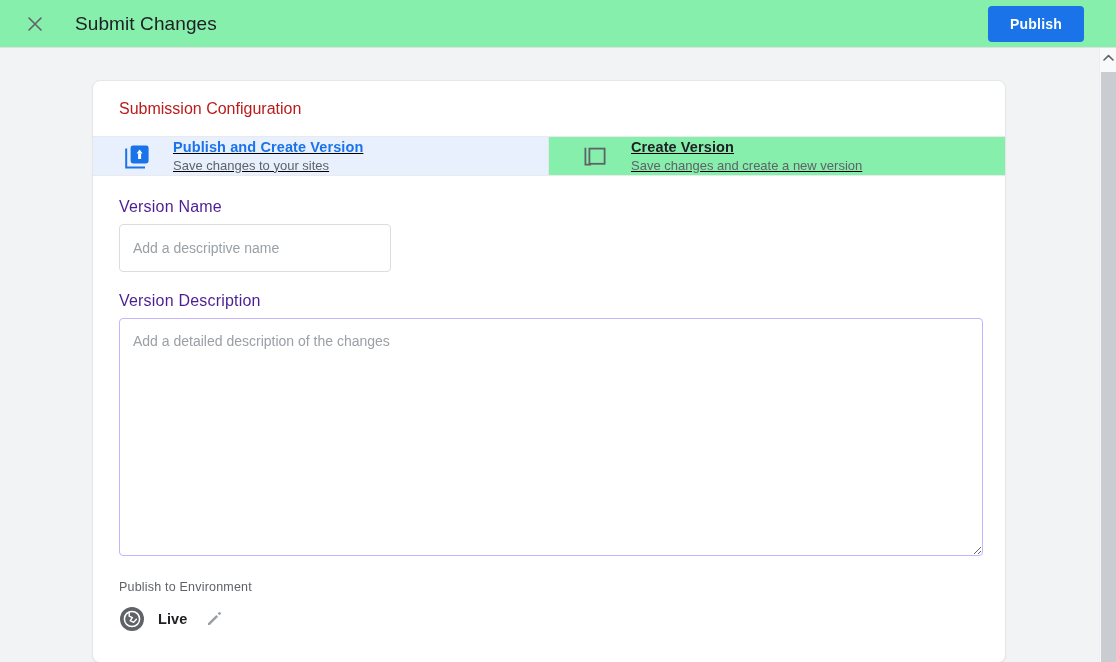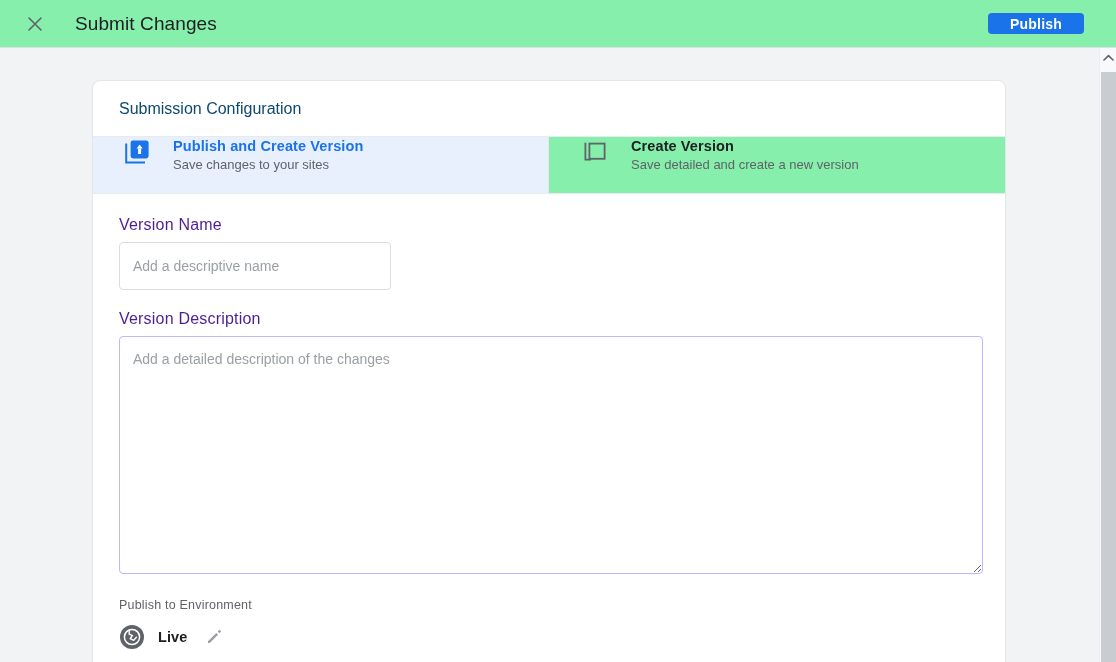--- a/index.html
+++ b/index.html
@@ -55,21 +55,21 @@
   }
   .topbar-spacer { flex: 1 1 auto; }
   .publish-btn {
     background: #1a73e8;
     color: #ffffff;
     font-size: 14px;
     font-weight: bold;
     letter-spacing: 0.2px;
     border: none;
     border-radius: 4px;
-    height: 21px;
+    height: 36px;
     padding: 0 22px;
     cursor: pointer;
     font-family: "Liberation Sans", sans-serif;
     margin-right: 16px;
   }
 
   
   .content-wrap {
     flex: 1 1 auto;
     position: relative;
@@ -94,37 +94,38 @@
     box-sizing: border-box;
     box-shadow: 0 1px 2px rgba(60,64,67,0.06);
     overflow: hidden;
   }
   .card-header {
     height: 55px;
     display: flex;
     align-items: center;
     padding: 0 26px;
     font-size: 16px;
-    color: #0c4a6e;
+    color: #b91c1c;
     box-sizing: border-box;
   }
 
   
   .mode-tabs {
     display: flex;
     border-top: 1px solid #e8eaed;
     border-bottom: 1px solid #e8eaed;
   }
   .mode-tab {
     display: flex;
-    align-items: flex-start;
-    height: 56px;
+    align-items: center;
+    height: 38px;
     box-sizing: border-box;
     padding: 0 22px;
     cursor: pointer;
+    text-decoration: underline;
   }
   .mode-tab.left {
     width: 456px;
     background: #e8f0fe;
     border-right: 1px solid #e4e7ea;
   }
   .mode-tab.right {
     flex: 1 1 auto;
     background: #86efac;
   }
@@ -315,21 +316,21 @@
 
           <div class="mode-tab right">
             <div class="tab-icon">
               <svg width="27" height="27" viewBox="0 0 27 27" aria-hidden="true">
                 <path d="M3.4 5.6 L3.4 21.6 L8.2 21.6" stroke="#5f6368" stroke-width="1.8" fill="none" stroke-linecap="square"></path>
                 <rect x="7.4" y="5.6" width="15.2" height="15.2" stroke="#5f6368" stroke-width="1.8" fill="none"></rect>
               </svg>
             </div>
             <div class="tab-text">
               <div class="tab-title">Create Version</div>
-              <div class="tab-sub">Save detailed and create a new version</div>
+              <div class="tab-sub">Save changes and create a new version</div>
             </div>
           </div>
 
         </div>
 
         <div class="form">
 
           <div class="field-block">
             <div class="field-label">Version Name</div>
             <input class="text-input" type="text" placeholder="Add a descriptive name" style="">

